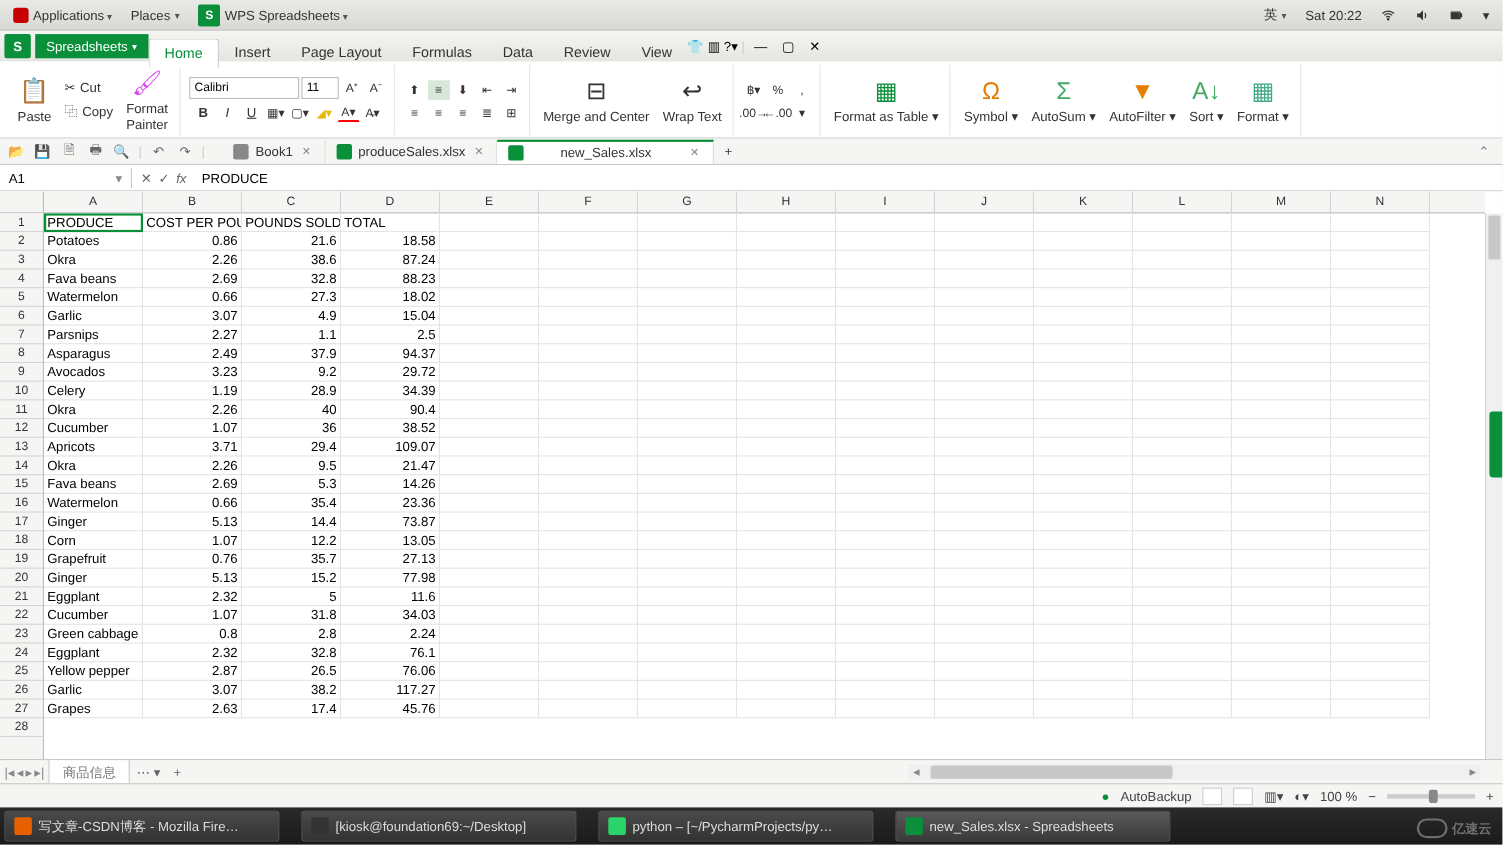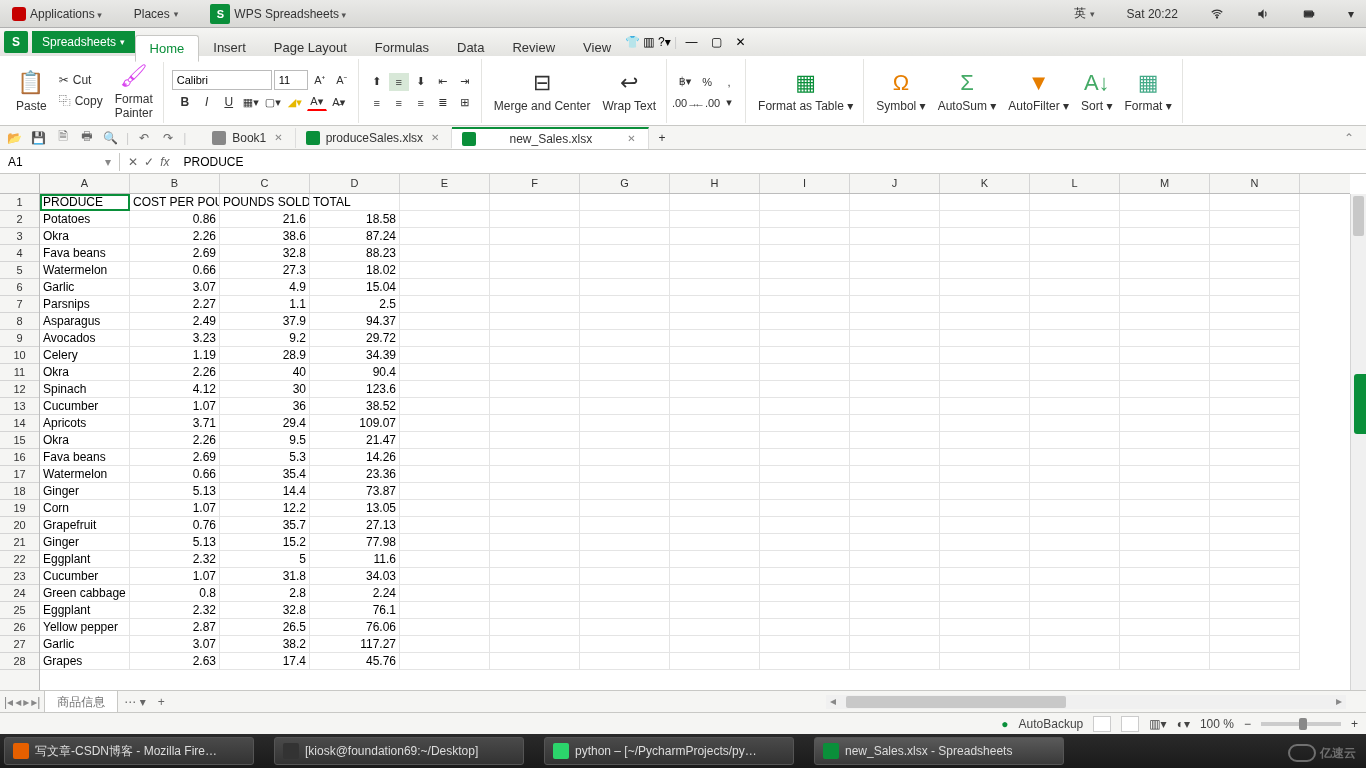--- a/index.html
+++ b/index.html
@@ -1,20 +1,20 @@
 <!DOCTYPE html>
 <html><head>
 <meta charset="utf-8">
 <style>
 * { margin: 0; padding: 0; box-sizing: border-box; font-family: "Liberation Sans", Arial, sans-serif; font-size: 12px; }
 body { background: #f0f0f0; width: 1366px; height: 768px; overflow: hidden; position: relative; }
 
 
 .gnome-bar { height: 28px; background: linear-gradient(#e9e9e7, #d8d8d5); display: flex; align-items: center; padding: 0 6px; border-bottom: 1px solid #b0b0b0; }
-.gnome-bar .left, .gnome-bar .right { display: flex; align-items: center; gap: 20px; }
+.gnome-bar .left, .gnome-bar .right { display: flex; align-items: center; gap: 5px; }
 .gnome-bar .right { margin-left: auto; }
 .gnome-item { display: flex; align-items: center; gap: 4px; padding: 2px 6px; color: #333; }
 .red-dot { width: 14px; height: 14px; background: #c60000; border-radius: 3px; }
 .wps-app-icon { width: 20px; height: 20px; background: #0a8f3a; color: #fff; display: flex; align-items: center; justify-content: center; font-weight: bold; border-radius: 2px; font-size: 11px; }
 .dd::after { content: " ▾"; font-size: 9px; color: #555; }
 
 
 .app { position: absolute; top: 28px; left: 0; right: 0; bottom: 34px; background: #fff; display: flex; flex-direction: column; }
 .app-logo { width: 24px; height: 22px; background: #0a8f3a; color: #fff; margin: 0 4px; display: flex; align-items: center; justify-content: center; font-weight: bold; border-radius: 2px; }
 .app-title { background: #0a8f3a; color: #fff; padding: 4px 10px; font-weight: normal; display: flex; align-items: center; gap: 4px; }
@@ -536,36 +536,20 @@
           <div class="cell num"></div>
           <div class="cell num"></div>
           <div class="cell num"></div>
           <div class="cell num"></div>
           <div class="cell num"></div>
           <div class="cell num"></div>
           <div class="cell num"></div>
           <div class="cell num"></div>
         </div>
         <div class="row">
-          <div class="cell">Spinach</div>
-          <div class="cell num">4.12</div>
-          <div class="cell num">30</div>
-          <div class="cell num">123.6</div>
-          <div class="cell num"></div>
-          <div class="cell num"></div>
-          <div class="cell num"></div>
-          <div class="cell num"></div>
-          <div class="cell num"></div>
-          <div class="cell num"></div>
-          <div class="cell num"></div>
-          <div class="cell num"></div>
-          <div class="cell num"></div>
-          <div class="cell num"></div>
-        </div>
-        <div class="row">
           <div class="cell">Cucumber</div>
           <div class="cell num">1.07</div>
           <div class="cell num">36</div>
           <div class="cell num">38.52</div>
           <div class="cell num"></div>
           <div class="cell num"></div>
           <div class="cell num"></div>
           <div class="cell num"></div>
           <div class="cell num"></div>
           <div class="cell num"></div>

